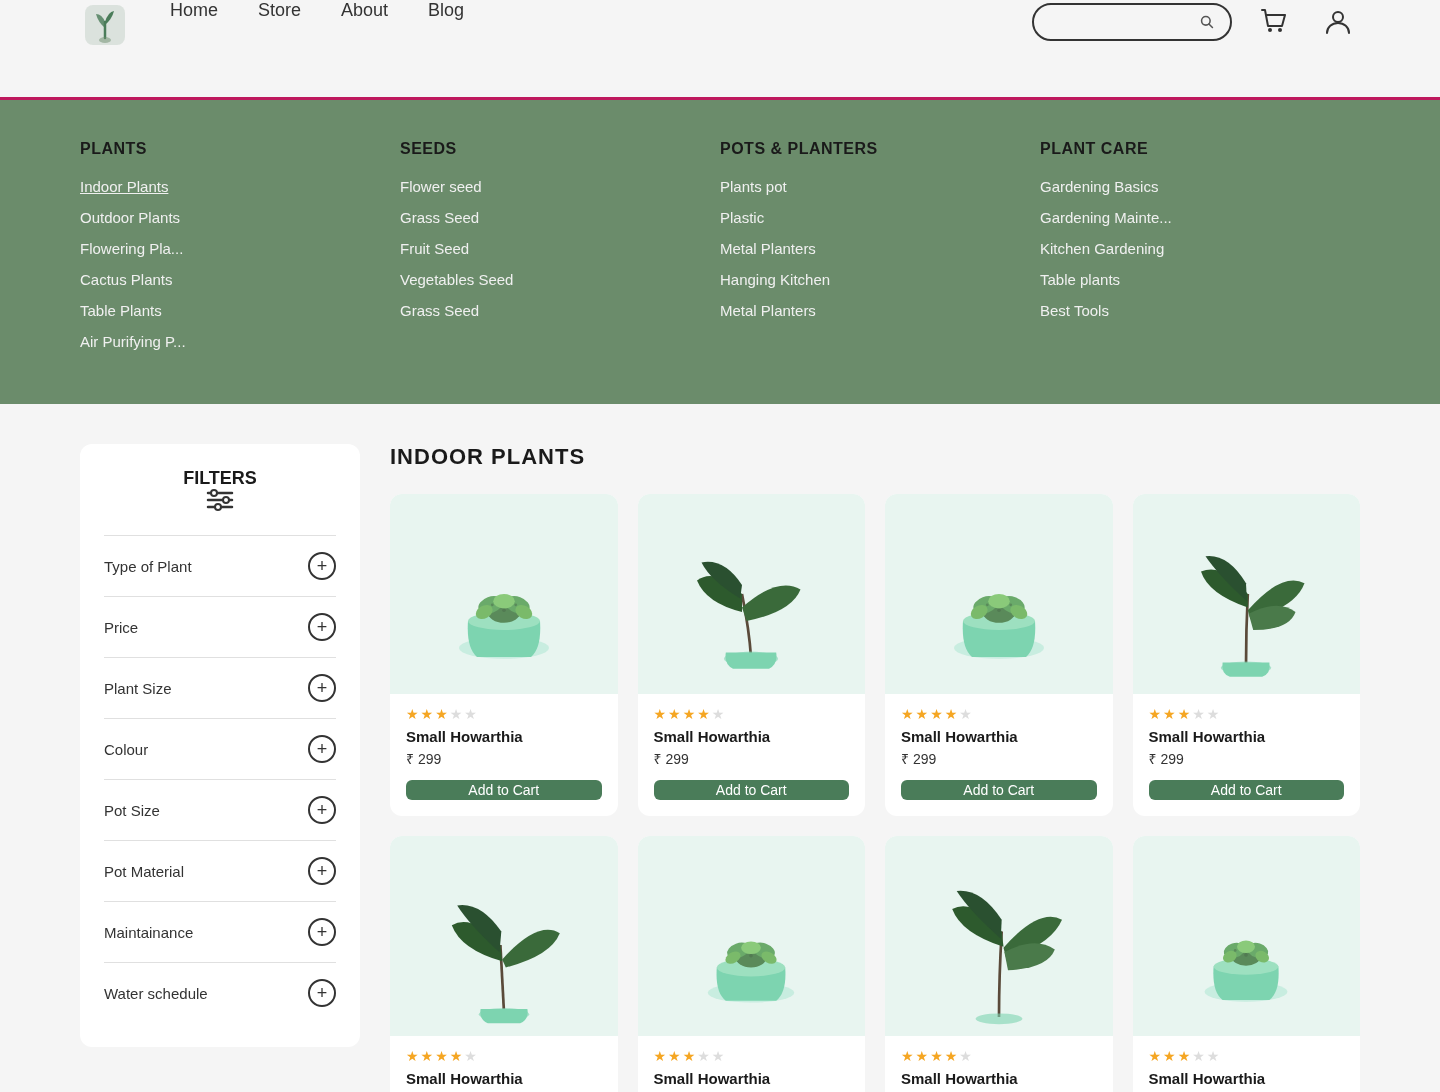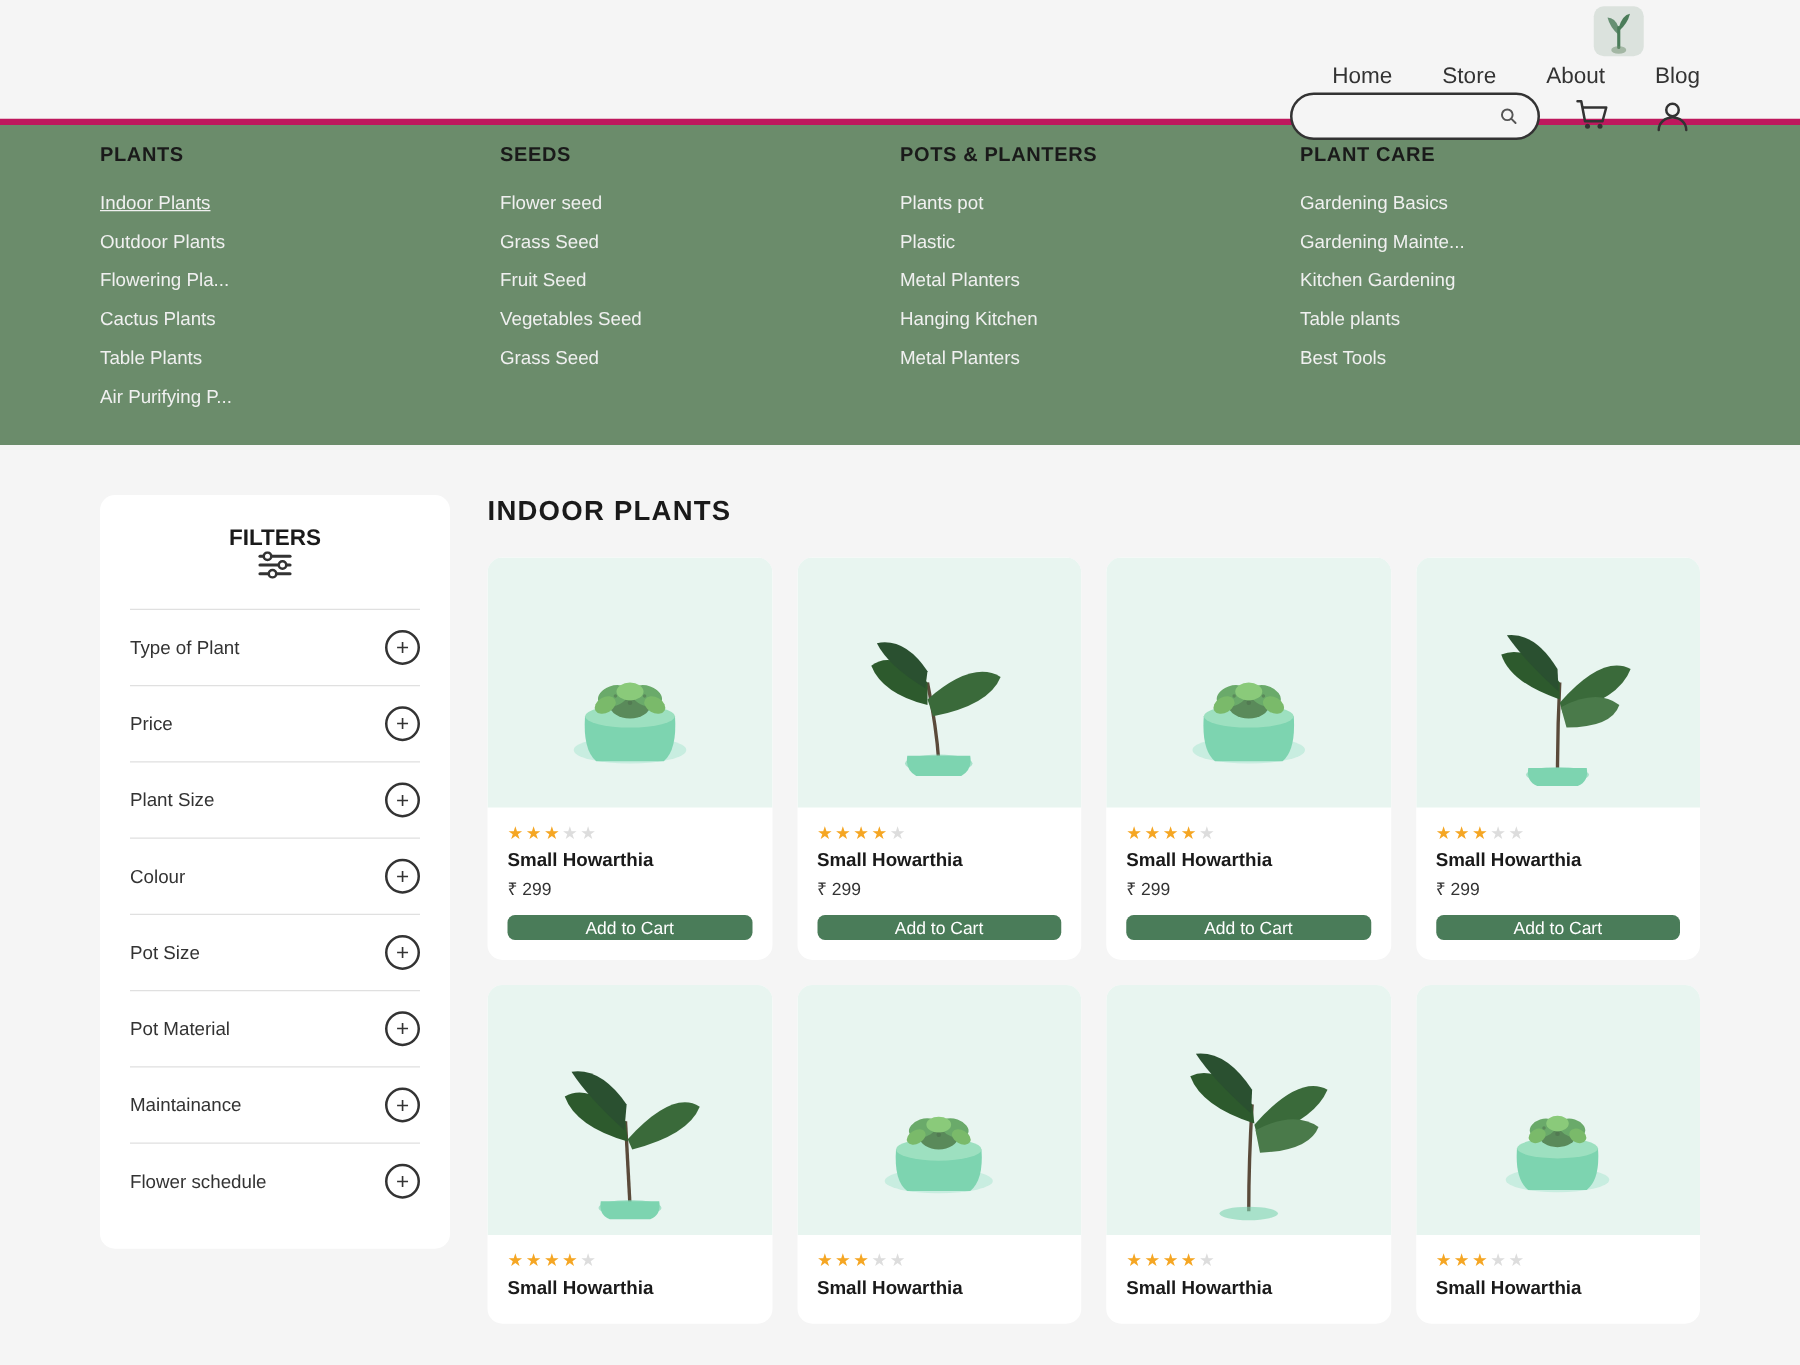--- a/index.html
+++ b/index.html
@@ -2,25 +2,24 @@
 <html><head>
   <meta charset="utf-8">
   <style>
     * { margin: 0; padding: 0; box-sizing: border-box; }
     body { font-family: -apple-system, BlinkMacSystemFont, 'Segoe UI', sans-serif; background: #f5f5f5; min-height: 1092px; }
 
     
     .header {
       background: #f5f5f5;
       display: flex;
-      align-items: flex-end;
+      align-items: flex-start;
       padding: 0 80px;
       height: 100px;
-      border-bottom: 5px solid #be185d;
-      flex-direction: column;
+      border-bottom: 3px solid #be185d;
     }
     .logo-area {
       display: flex;
       align-items: center;
       margin-right: 40px;
     }
     .logo-icon {
       width: 50px;
       height: 50px;
     }
@@ -62,21 +61,21 @@
       display: flex;
       align-items: center;
       justify-content: center;
       width: 44px;
       height: 44px;
     }
 
     
     .dropdown-menu {
       background: #6b8c6b;
-      padding: 16px 80px;
+      padding: 40px 80px;
       display: flex;
       gap: 0;
     }
     .dropdown-col {
       flex: 1;
     }
     .dropdown-col-title {
       font-size: 16px;
       font-weight: 700;
       color: #1a1a1a;
@@ -336,21 +335,21 @@
     </div>
     <div class="filter-item">
       <span class="filter-item-label">Pot Material</span>
       <div class="filter-plus-icon">+</div>
     </div>
     <div class="filter-item">
       <span class="filter-item-label">Maintainance</span>
       <div class="filter-plus-icon">+</div>
     </div>
     <div class="filter-item">
-      <span class="filter-item-label">Flower schedule</span>
+      <span class="filter-item-label">Water schedule</span>
       <div class="filter-plus-icon">+</div>
     </div>
   </aside>
 
   <div class="products-area">
     <h2 class="products-title">INDOOR PLANTS</h2>
     <div class="products-grid">
 
       <div class="product-card">
         <div class="product-image-area">

